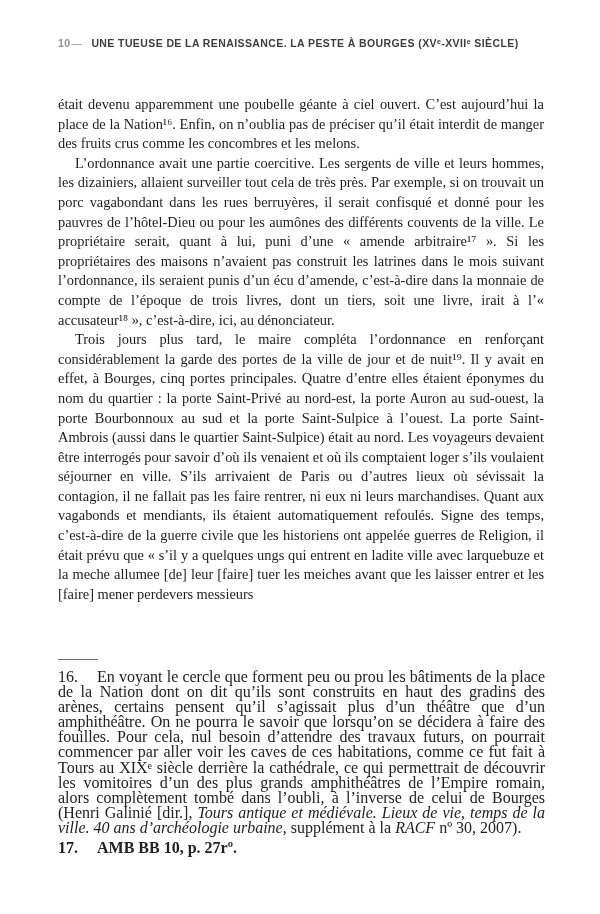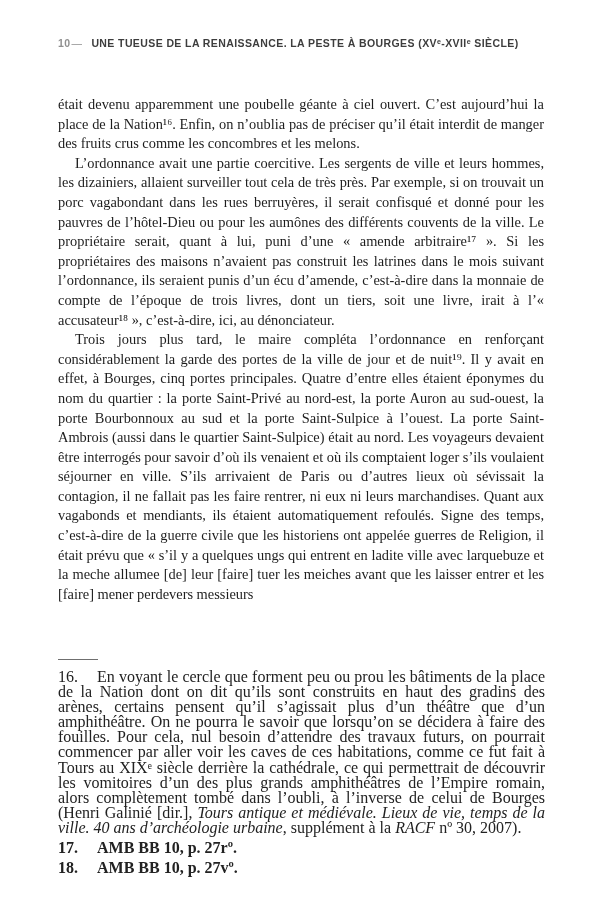--- a/index.html
+++ b/index.html
@@ -98,17 +98,16 @@
     <p class="indent">Trois jours plus tard, le maire compléta l’ordonnance en renforçant considérablement la garde des portes de la ville de jour et de nuit¹⁹. Il y avait en effet, à Bourges, cinq portes principales. Quatre d’entre elles étaient éponymes du nom du quartier : la porte Saint-Privé au nord-est, la porte Auron au sud-ouest, la porte Bourbonnoux au sud et la porte Saint-Sulpice à l’ouest. La porte Saint-Ambrois (aussi dans le quartier Saint-Sulpice) était au nord. Les voyageurs devaient être interrogés pour savoir d’où ils venaient et où ils comptaient loger s’ils voulaient séjourner en ville. S’ils arrivaient de Paris ou d’autres lieux où sévissait la contagion, il ne fallait pas les faire rentrer, ni eux ni leurs marchandises. Quant aux vagabonds et mendiants, ils étaient automatiquement refoulés. Signe des temps, c’est-à-dire de la guerre civile que les historiens ont appelée guerres de Religion, il était prévu que « s’il y a quelques ungs qui entrent en ladite ville avec larquebuze et la meche allumee [de] leur [faire] tuer les meiches avant que les laisser entrer et les [faire] mener perdevers messieurs</p>
   </div>
 
   <div class="footnotes">
     <div class="fn-rule"></div>
 
     <p class="footnote"><span class="fn-num">16.</span><span>En voyant le cercle que forment peu ou prou les bâtiments de la place de la Nation dont on dit qu’ils sont construits en haut des gradins des arènes, certains pensent qu’il s’agissait plus d’un théâtre que d’un amphithéâtre. On ne pourra le savoir que lorsqu’on se décidera à faire des fouilles. Pour cela, nul besoin d’attendre des travaux futurs, on pourrait commencer par aller voir les caves de ces habitations, comme ce fut fait à Tours au XIXᵉ siècle derrière la cathédrale, ce qui permettrait de découvrir les vomitoires d’un des plus grands amphithéâtres de l’Empire romain, alors complètement tombé dans l’oubli, à l’inverse de celui de Bourges (Henri Galinié [dir.], </span><span class="italic">Tours antique et médiévale. Lieux de vie, temps de la ville. 40 ans d’archéologie urbaine</span><span>, supplément à la </span><span class="italic">RACF</span><span> nº 30, 2007).</span></p>
 
     <p class="footnote short"><span class="fn-num">17.</span><span>AMB BB 10, p. 27rº.</span></p>
 
-    <p class="footnote short"><span class="fn-num">18.</span><span>AMB BB 10, p. 27vº.</span></p>
 
   </div>
 
 </div>
 
 </body></html>

